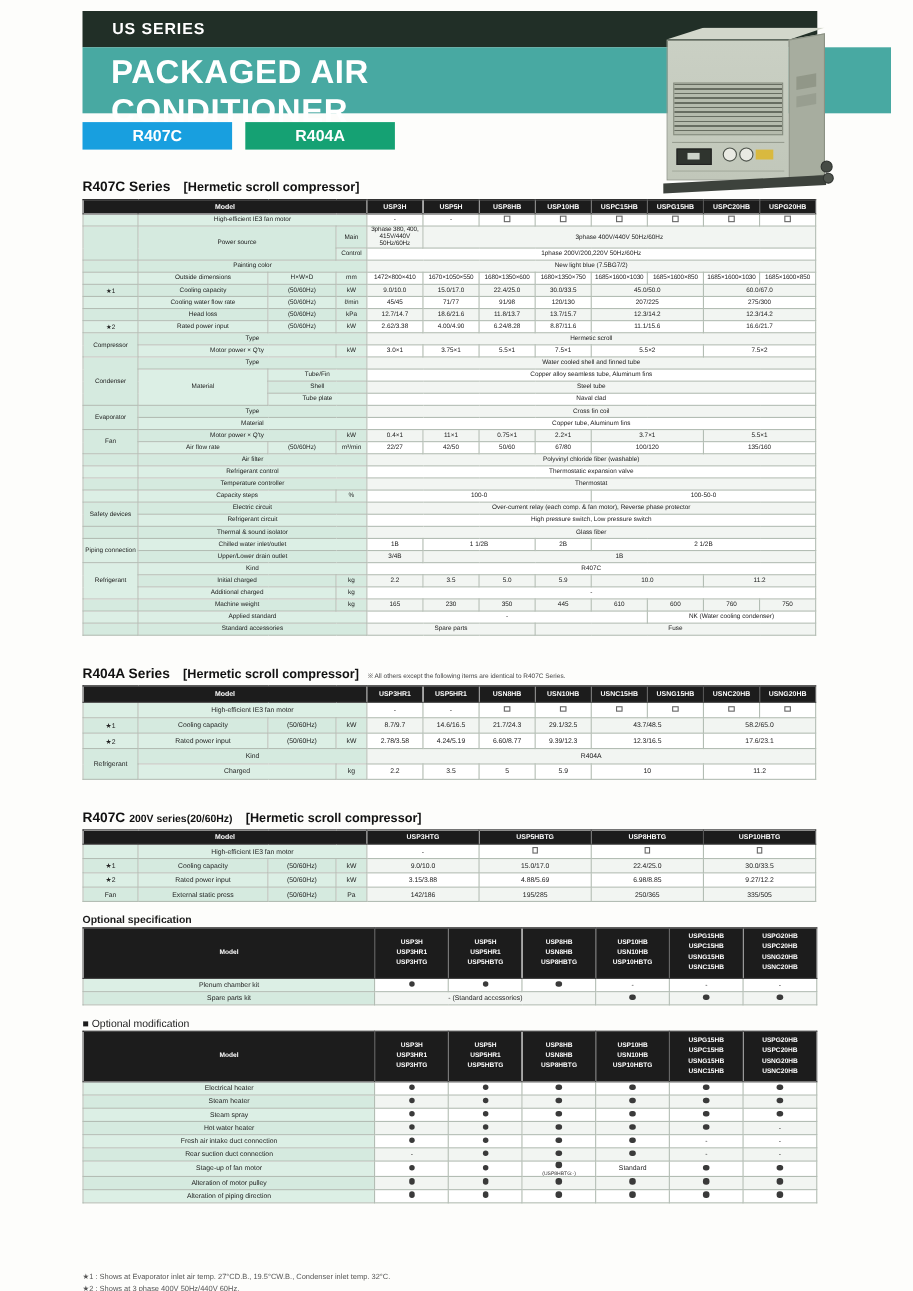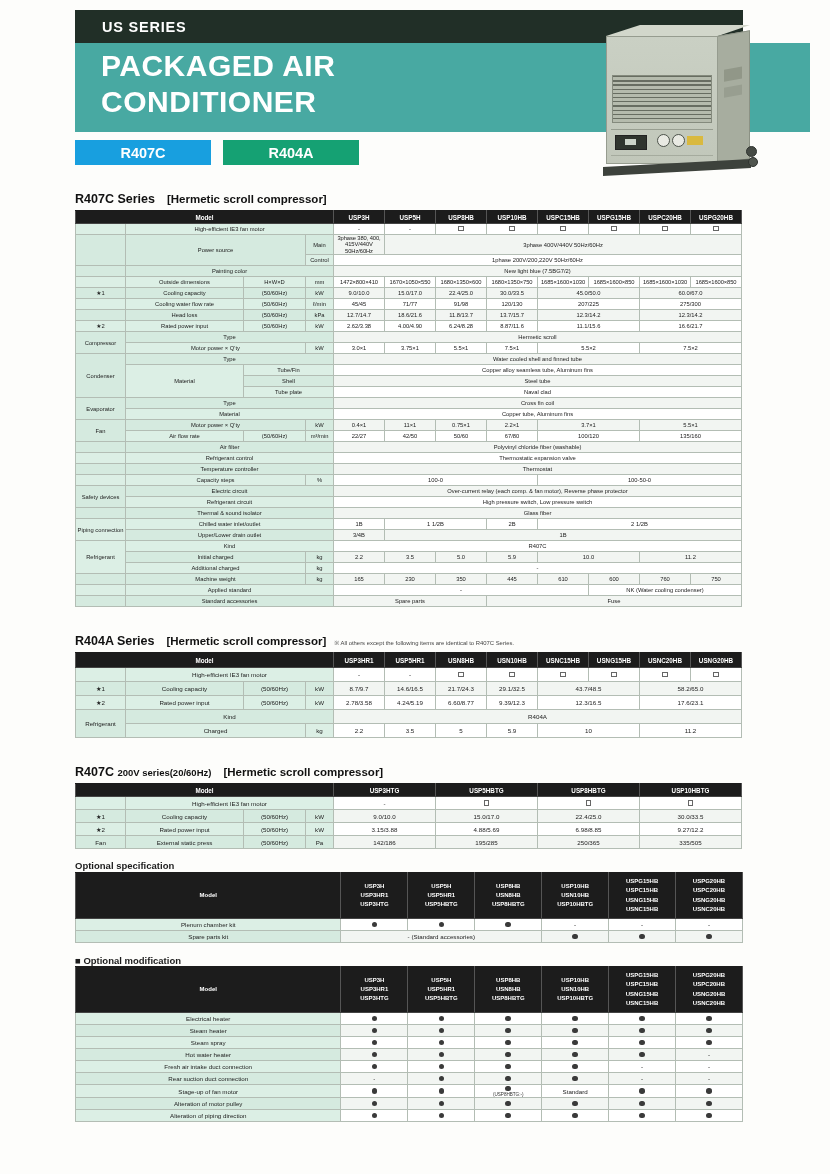--- a/index.html
+++ b/index.html
@@ -3,21 +3,21 @@
 <meta charset="utf-8">
 <style>
   html,body{margin:0;padding:0;}
   body{width:830px;height:1174px;background:#fdfdfb;position:relative;
        font-family:"Liberation Sans",sans-serif;color:#1e1e1e;overflow:hidden;}
   .content{position:absolute;left:75px;top:0;width:668px;}
 
   
   .topbar{margin-top:10px;width:668px;height:33px;background:#212f27;display:flex;align-items:center;}
   .topbar span{color:#fff;font-size:14.5px;font-weight:bold;letter-spacing:.8px;padding-left:27px;}
-  .tealbar{width:735px;height:89px;background:#48a9a2;color:#fff;}
+  .tealbar{width:735px;height:60px;background:#48a9a2;color:#fff;}
   .tealbar .l{font-size:30px;font-weight:bold;letter-spacing:.5px;line-height:36px;padding-left:26px;}
   .tealbar .l:first-child{padding-top:5px;}
   .badges{margin-top:8px;display:flex;gap:12px;height:25px;}
   .badge{width:136px;height:25px;display:flex;align-items:center;justify-content:center;
          color:#fff;font-size:14.5px;font-weight:bold;}
   .badge.blue{background:#189fdf;}
   .badge.green{background:#15a173;}
 
   
   .ac{position:absolute;left:594px;top:12px;width:216px;height:174px;z-index:5;}
@@ -43,21 +43,21 @@
   .ac .pipe1{left:152px;top:134px;width:9px;height:9px;border-radius:50%;background:#464b45;border:1px solid #303430;}
   .ac .pipe2{left:154px;top:145px;width:8px;height:8px;border-radius:50%;background:#50554e;border:1px solid #303430;}
 
   
   .sec-title{margin:27px 0 4px;font-size:12.5px;font-weight:bold;color:#111;}
   .sec-title .small{font-size:9.5px;}
   .sec-title .comp{font-size:11.5px;margin-left:12px;}
   .sec-title .note{font-size:5.9px;font-weight:normal;color:#444;margin-left:8px;}
   .opt-head{margin:11px 0 1px;font-size:9.5px;font-weight:bold;color:#1c1c1c;}
   .opt-sub{margin:3px 0 4px;font-size:9.5px;font-weight:bold;color:#1c1c1c;}
-  .opt-sub2{margin:12px 0 0;font-size:9.5px;font-weight:bold;color:#1c1c1c;}
+  .opt-sub2{margin:12px 0 0;font-size:9.5px;font-weight:normal;color:#1c1c1c;}
 
   
   table.spec{border-collapse:collapse;table-layout:fixed;margin:0;border:1px solid #565c56;}
   .spec th,.spec td{border:1px solid #b3bdb4;padding:0 1px;box-sizing:border-box;
                     text-align:center;vertical-align:middle;overflow:hidden;}
   .spec thead th{background:#1c1c1c;color:#fff;font-weight:bold;font-size:6.3px;
                  border-color:#1c1c1c #555 #444 #555;white-space:pre-line;}
   .k-g{background:#dcefe5;text-align:left;padding-left:3px;font-size:5.8px;color:#222;}
   .k-l{background:#dcefe5;text-align:left;padding-left:4px;color:#222;}
   .k-lo{background:#dcefe5;text-align:left;padding-left:92px;color:#222;}

